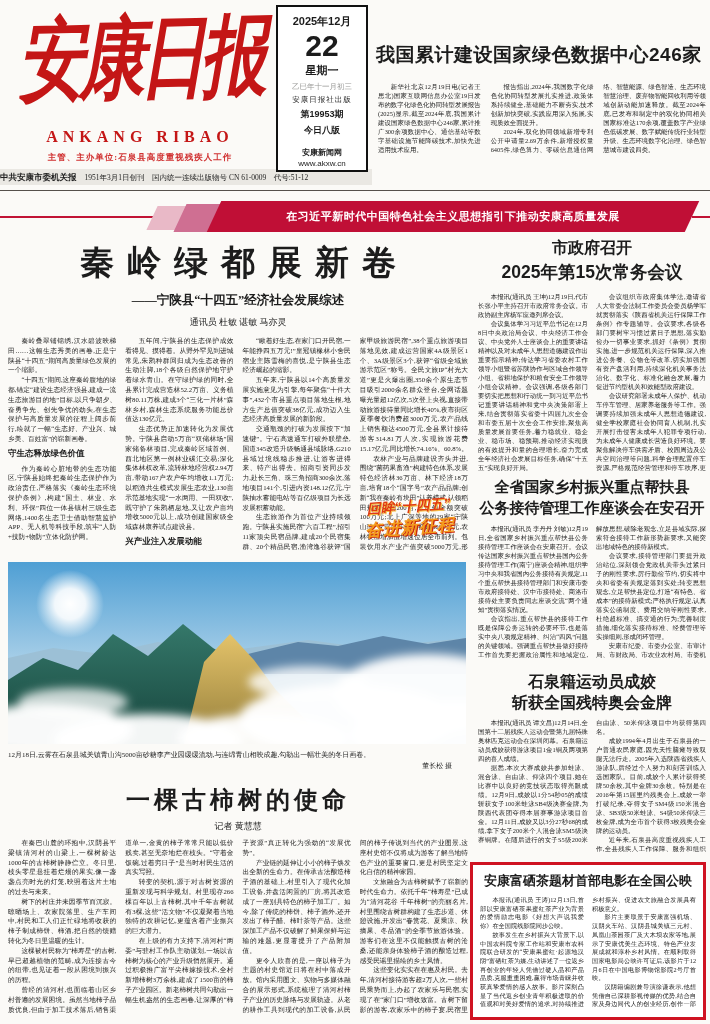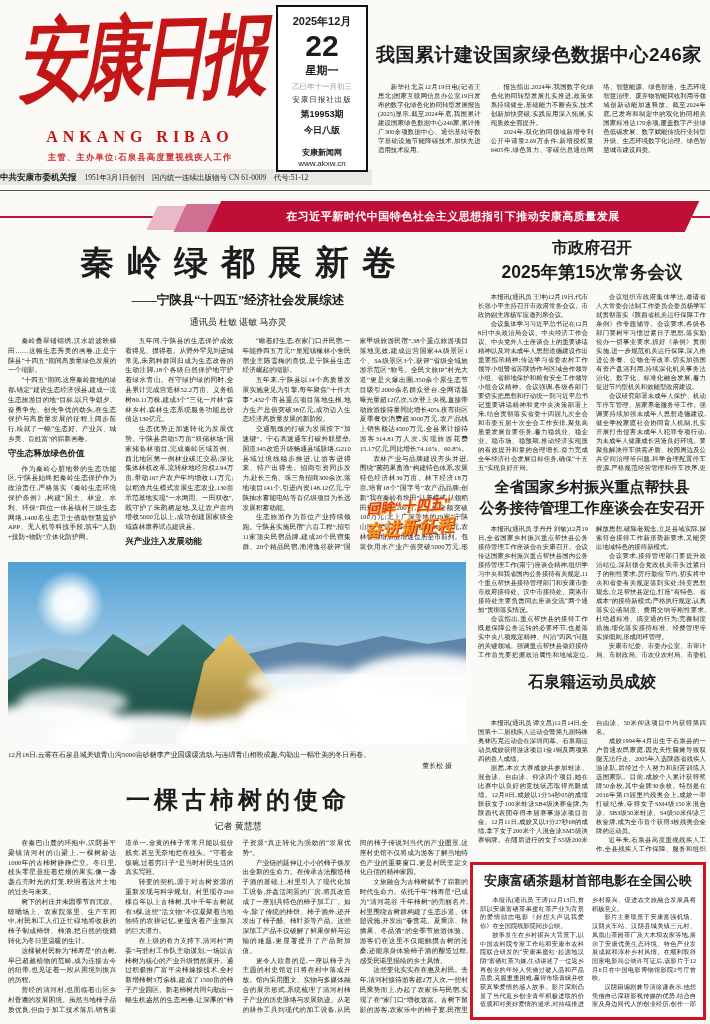--- a/index.html
+++ b/index.html
@@ -216,20 +216,21 @@
   <div class="abs rh sm-h1">全省国家乡村振兴重点帮扶县</div>
   <div class="abs rh sm-h2">公务接待管理工作座谈会在安召开</div>
   <div class="abs sm-body cols">
       <p>本报讯(通讯员 李丹丹 刘敏)12月19日,全省国家乡村振兴重点帮扶县公务接待管理工作座谈会在安康召开。会议传达国家乡村振兴重点帮扶县国内公务接待管理工作(南宁)座谈会精神,组织学习中央和我省国内公务接待有关规定,11个重点帮扶县接待管理部门和安康市委市政府接待处、汉中市接待处、商洛市接待处主要负责同志座谈交流“两个通知”贯彻落实情况。</p>
       <p>会议指出,重点帮扶县的接待工作既是保障公务运转的必要环节,也是落实中央八项规定精神、纠治“四风”问题的关键领域。强调重点帮扶县做好接待工作首先要把握政治属性和地域定位,解放思想,破除老观念,立足县域实际,探索符合接待工作新形势新要求,又能突出地域特色的接待新模式。</p>
       <p>会议要求,接待管理部门要提升政治站位,深刻领会党政机关带头过紧日子的刚性要求,厉行勤俭节约,切实将中央和省委有关规定落到实处;转变思想观念,立足帮扶县定位,打造“有特色、省成本”的接待新模式;严格执行规定,认真落实公函制度、费用交纳等刚性要求,杜绝超标准、搞变通的行为;完善制度措施,细化落实接待标准、经费管理等实操细则,形成闭环管理。</p>
       <p>安康市纪委、市委办公室、市审计局、市财政局、市农业农村局、市委机关事务服务中心、市机关事务服务中心及非重点帮扶县接待管理部门负责同志参加或列席会议。</p>
     </div>
 
   <div class="abs rh at-h1">石泉籍运动员成姣</div>
+  <div class="abs rh at-h2">斩获全国残特奥会金牌</div>
   <div class="abs at-body cols">
       <p>本报讯(通讯员 谭文昌)12月14日,全国第十二届残疾人运动会暨第九届特殊奥林匹克运动会在深圳闭幕。石泉籍运动员成姣获得游泳项目1金1铜及两项第四的喜人成绩。</p>
       <p>据悉,本次大赛成姣共参加蛙泳、混合泳、自由泳、仰泳四个项目,她在比赛中以良好的竞技状态取得亮眼成绩。12月9日,成姣以1分54秒05的成绩斩获女子100米蛙泳SB4级决赛金牌,为陕西代表团夺得本届赛事游泳项目首金。12月11日,成姣又以3分27秒68的成绩,拿下女子200米个人混合泳SM5级决赛铜牌。在随后进行的女子S5级200米自由泳、50米仰泳项目中均获得第四名。</p>
       <p>成姣1994年4月出生于石泉县的一户普通农民家庭,因先天性脑瘫导致双腿无法行走。2005年入选陕西省残疾人游泳队,后经过个人努力和刻苦训练入选国家队。目前,成姣个人累计获得奖牌50余枚,其中金牌30余枚。特别是在2016年第15届里约残奥会上,成姣一举打破纪录,夺得女子SM4级150米混合泳、SB3级50米蛙泳、S4级50米仰泳三枚金牌,成为全市首个获得3枚残奥会金牌的运动员。</p>
       <p>近年来,石泉县高度重视残疾人工作,全县残疾人工作保障、服务和组织体系不断健全,残疾人参与社会活动的环境和条件明显改善,合法权益得到有力维护,全县残疾人事业健康快速发展。尤其是残疾人体育工作成效明显,涌现出一大批以夏江波、成姣为代表的石泉籍优秀运动员,先后在残奥会、全国残疾人运动会等重大型综合运动会中崭露头角,屡获佳绩,展现了石泉健儿的拼搏风采。</p>
     </div>
 
   <div class="abs movie-box">
     <div class="mv-h">安康富硒茶题材首部电影在全国公映</div>
     <div class="mv-body cols">

